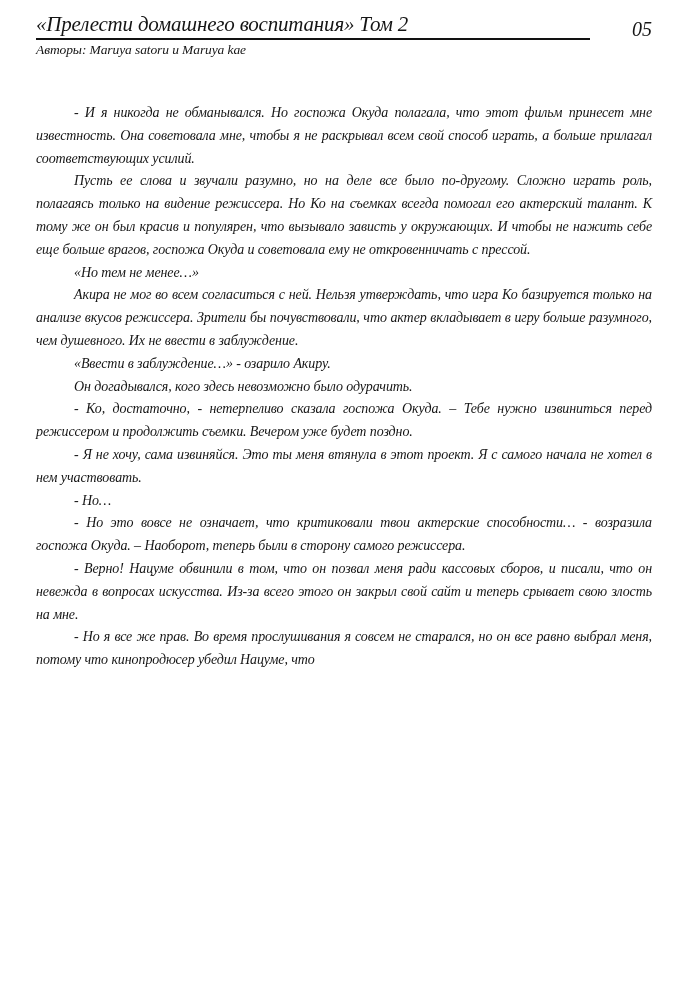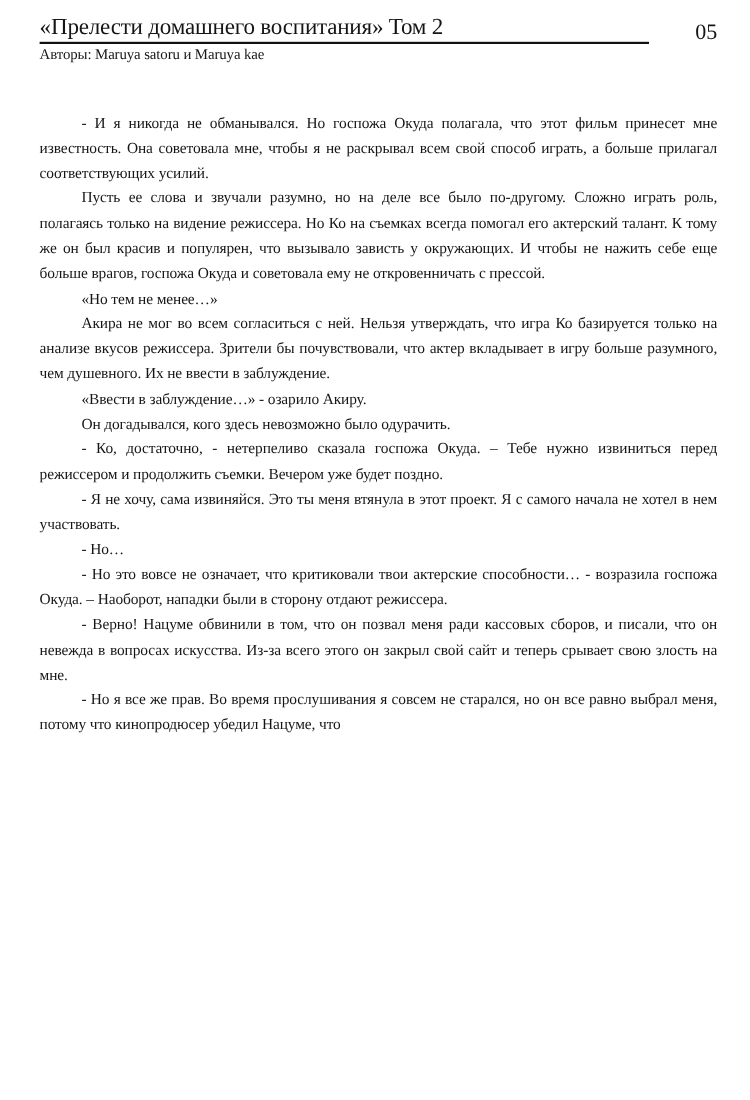--- a/index.html
+++ b/index.html
@@ -14,20 +14,21 @@
     color: #151515;
     font-family: "Liberation Serif", "DejaVu Serif", serif;
     -webkit-font-smoothing: antialiased;
   }
   .page {
     box-sizing: border-box;
     width: 682px;
     height: 1000px;
     padding: 13px 30px 0 36px;
     background: #ffffff;
+    font-style: italic;
   }
   .header-row {
     display: flex;
     align-items: flex-end;
     gap: 10px;
   }
   .title-wrap {
     flex: 1;
     border-bottom: 2.5px solid #121212;
     padding-bottom: 2px;
@@ -80,17 +81,17 @@
   <main class="content">
       <p class="para">- И я никогда не обманывался. Но госпожа Окуда полагала, что этот фильм принесет мне известность. Она советовала мне, чтобы я не раскрывал всем свой способ играть, а больше прилагал соответствующих усилий.</p>
       <p class="para">Пусть ее слова и звучали разумно, но на деле все было по-другому. Сложно играть роль, полагаясь только на видение режиссера. Но Ко на съемках всегда помогал его актерский талант. К тому же он был красив и популярен, что вызывало зависть у окружающих. И чтобы не нажить себе еще больше врагов, госпожа Окуда и советовала ему не откровенничать с прессой.</p>
       <p class="para">«Но тем не менее…»</p>
       <p class="para">Акира не мог во всем согласиться с ней. Нельзя утверждать, что игра Ко базируется только на анализе вкусов режиссера. Зрители бы почувствовали, что актер вкладывает в игру больше разумного, чем душевного. Их не ввести в заблуждение.</p>
       <p class="para">«Ввести в заблуждение…» - озарило Акиру.</p>
       <p class="para">Он догадывался, кого здесь невозможно было одурачить.</p>
       <p class="para">- Ко, достаточно, - нетерпеливо сказала госпожа Окуда. – Тебе нужно извиниться перед режиссером и продолжить съемки. Вечером уже будет поздно.</p>
       <p class="para">- Я не хочу, сама извиняйся. Это ты меня втянула в этот проект. Я с самого начала не хотел в нем участвовать.</p>
       <p class="para">- Но…</p>
-      <p class="para">- Но это вовсе не означает, что критиковали твои актерские способности… - возразила госпожа Окуда. – Наоборот, нападки были в сторону отдают режиссера.</p>
+      <p class="para">- Но это вовсе не означает, что критиковали твои актерские способности… - возразила госпожа Окуда. – Наоборот, теперь были в сторону самого режиссера.</p>
       <p class="para">- Верно! Нацуме обвинили в том, что он позвал меня ради кассовых сборов, и писали, что он невежда в вопросах искусства. Из-за всего этого он закрыл свой сайт и теперь срывает свою злость на мне.</p>
       <p class="para">- Но я все же прав. Во время прослушивания я совсем не старался, но он все равно выбрал меня, потому что кинопродюсер убедил Нацуме, что</p>
     </main>
 </div>
 
 </body></html>

